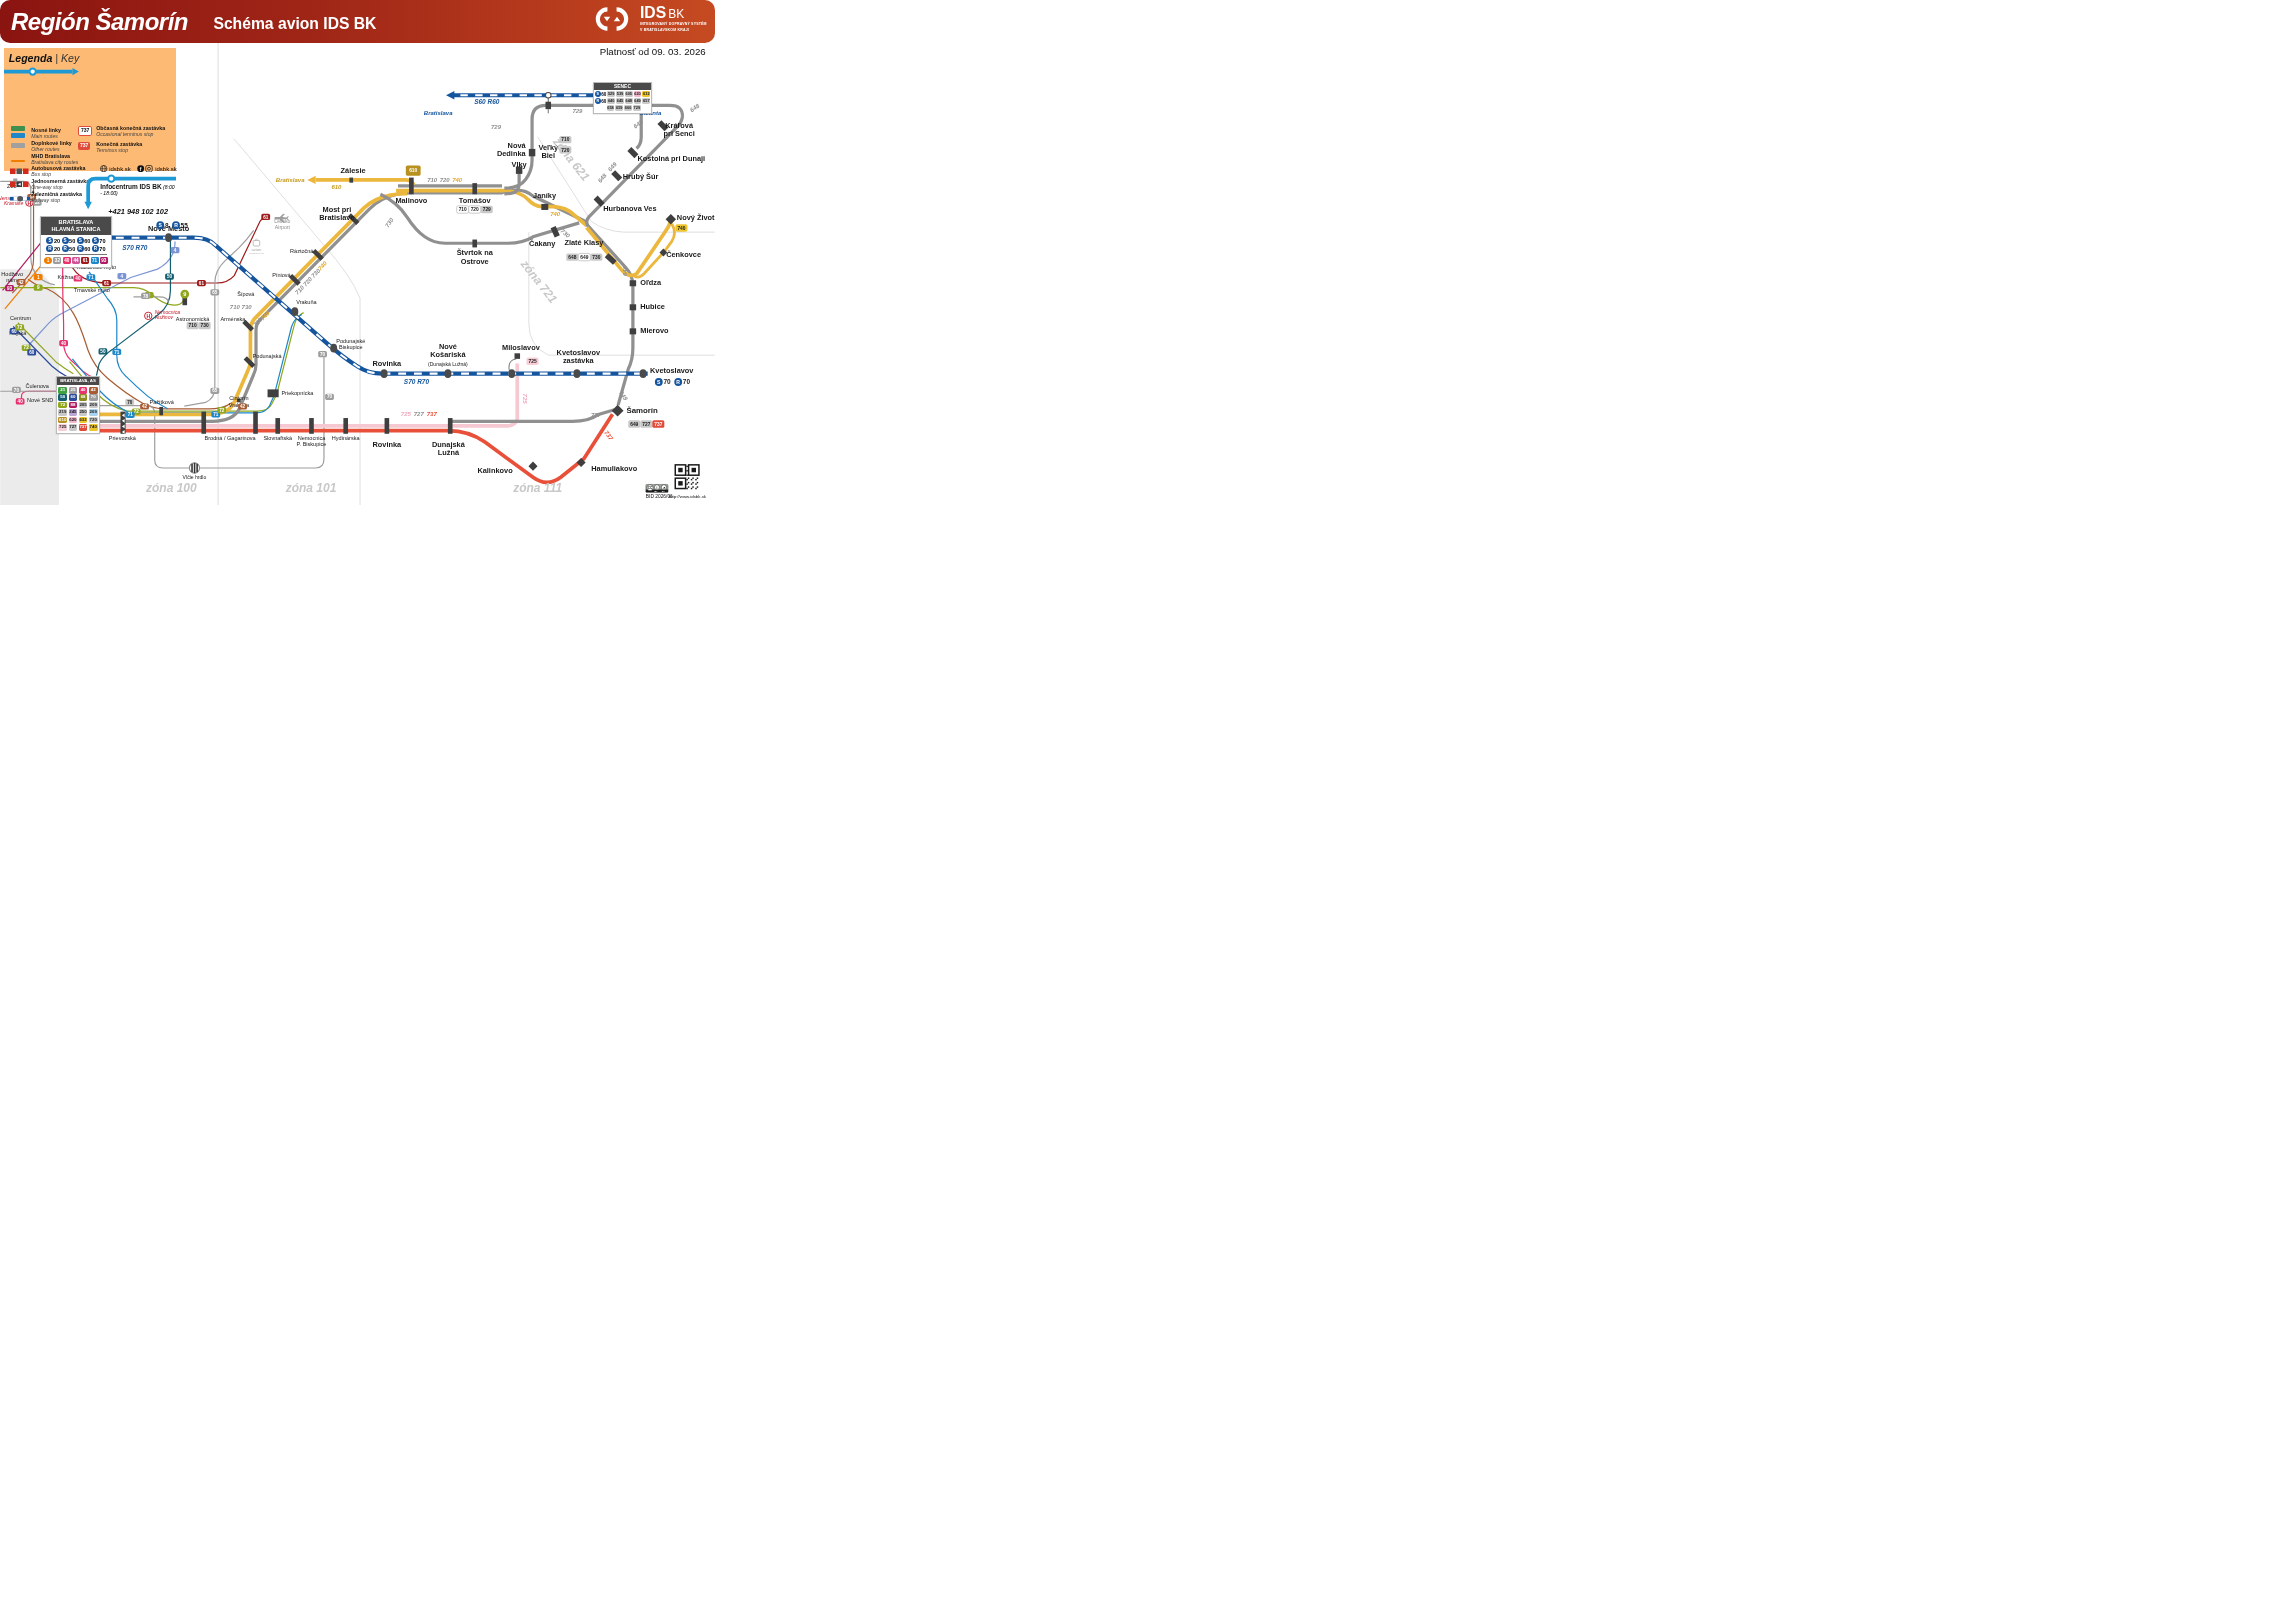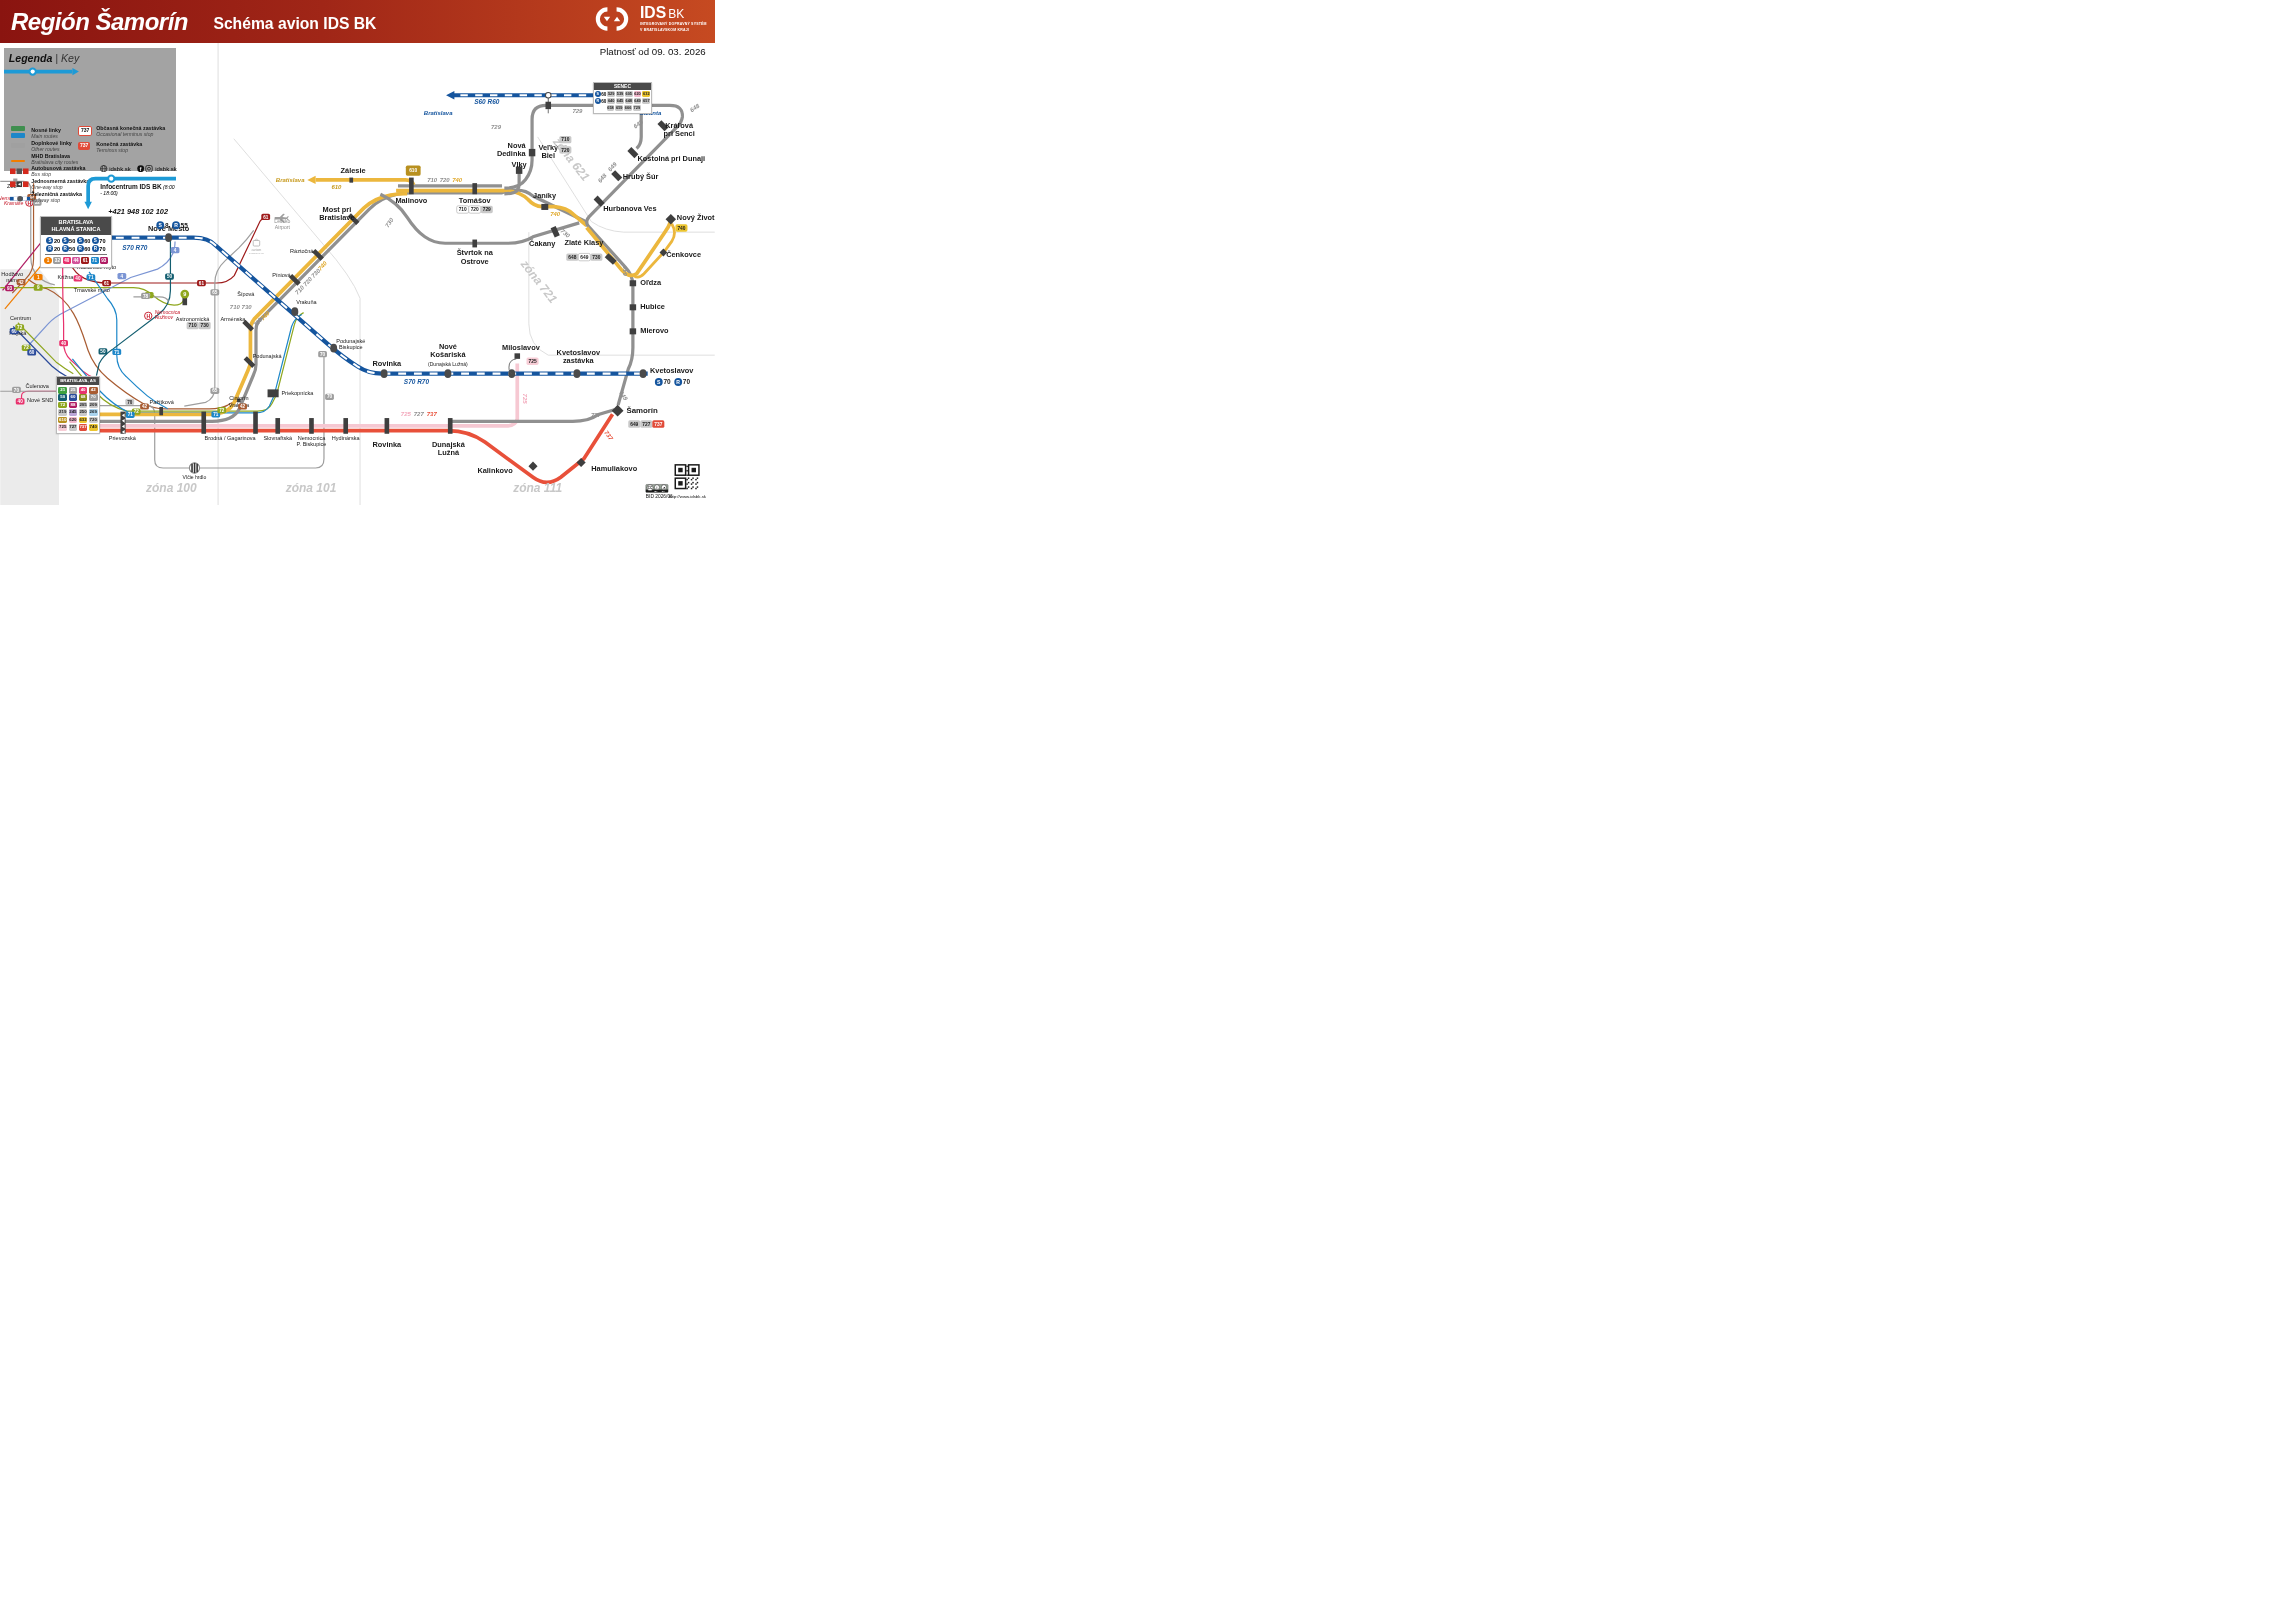--- a/index.html
+++ b/index.html
@@ -1,28 +1,28 @@
 <!DOCTYPE html>
 <html style="font-size:7.4px"><head>
 <meta charset="utf-8">
 <style>
   html,body{margin:0;padding:0;background:#fff;}
   body{width:715px;height:505px;position:relative;font-family:"Liberation Sans",sans-serif;overflow:hidden;}
   #map{position:absolute;left:0;top:0;z-index:1;}
-  .hdr{position:absolute;left:0;top:0;width:715px;height:43px;background:linear-gradient(90deg,#8a1410 0%,#a02617 45%,#c64a21 100%);z-index:3;display:flex;align-items:center;}
+  .hdr{position:absolute;left:0;top:0;width:715px;height:43px;background:linear-gradient(90deg,#8a1410 0%,#a02617 45%,#c64a21 100%);z-index:3;display:flex;align-items:center;border-radius:10px;}
   .hdr .title{color:#fff;font-size:24px;font-weight:bold;font-style:italic;margin-left:11px;letter-spacing:-0.5px;}
   .hdr .subtitle{color:#fff;font-size:15.7px;font-weight:bold;margin-left:25.4px;margin-top:4.6px;}
   .logo{position:absolute;right:8.3px;top:2.8px;display:flex;align-items:center;gap:5.6px;color:#fff;}
   .logo .words{line-height:1;}
   .logo .ids{font-size:15.7px;font-weight:bold;}
   .logo .bk{font-size:12px;font-weight:400;}
   .logo .tag{font-size:3.5px;font-weight:bold;margin-top:2.3px;letter-spacing:0.2px;}
   .validity{position:absolute;right:9.3px;top:46px;font-size:9.7px;color:#111;z-index:3;margin-left:7px;}
   
-  .legend{position:absolute;left:4.2px;top:48px;width:172px;height:123px;background:#a3a3a3;z-index:2;font-size:5.1px;}
+  .legend{position:absolute;left:4.2px;top:48px;width:172px;height:123px;background:#fdba74;z-index:2;font-size:5.1px;}
   .lg-title{font-size:10.6px;margin:3.7px 0 0 4.6px;color:#111;}
   .lg-title b{font-style:italic;}
   .lg-title .key{font-style:italic;font-weight:300;color:#333;}
   .lg-item{position:absolute;}
   .lg-sk{font-weight:bold;color:#111;font-size:5.3px;}
   .lg-en{font-style:italic;color:#444;font-size:5.1px;}
   .sw{display:inline-block;width:14px;height:5.1px;border-radius:0.9px;}
   .lgbadge{display:inline-block;width:12px;height:7.9px;border-radius:1.9px;text-align:center;font-weight:bold;font-size:5.1px;line-height:7.9px;}
   .lg-info-name{font-weight:bold;font-size:6.5px;color:#111;}
   .lg-info-hours{font-style:italic;font-weight:300;font-size:5.1px;}

